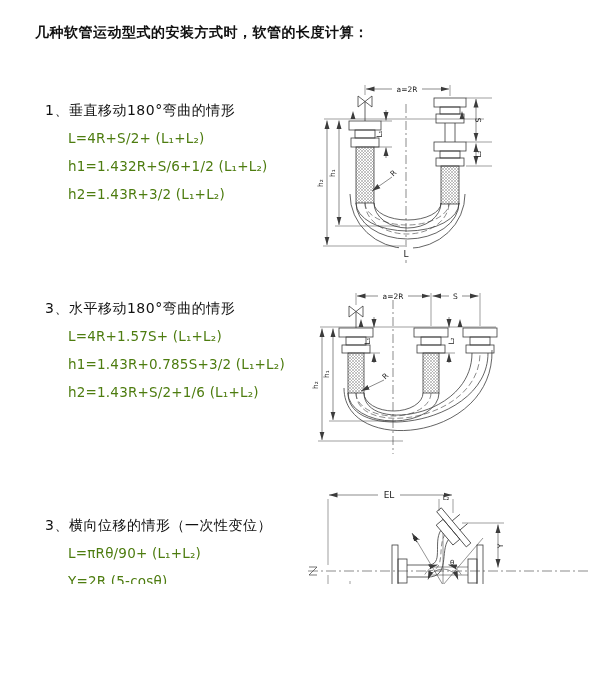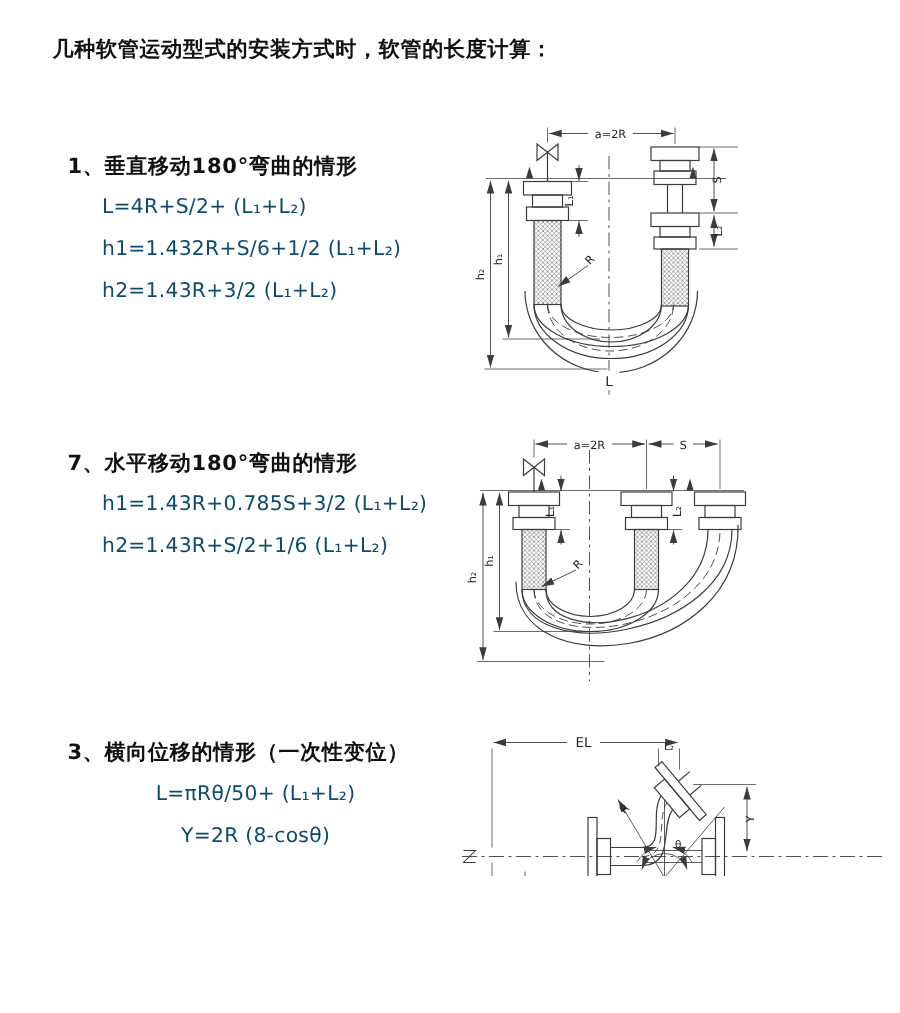--- a/index.html
+++ b/index.html
@@ -1,22 +1,22 @@
 <!DOCTYPE html>
 <html><head>
 <meta charset="utf-8">
 <style>
   html,body{margin:0;padding:0;background:#fff;}
   .page{position:relative;width:600px;height:584px;background:#ffffff;overflow:hidden;
         font-family:"DejaVu Sans","Liberation Sans",sans-serif;color:#111;}
   .title{position:absolute;left:35px;top:24px;font-size:14px;font-weight:bold;letter-spacing:.5px;}
   .sec{position:absolute;left:45px;}
-  .sec h2{margin:0 0 10px 0;font-size:14px;font-weight:bold;letter-spacing:.5px;}
-  .sec p{margin:0 0 12px 23px;font-size:13.5px;line-height:16px;color:#0c4a6e;letter-spacing:.2px;}
-  #sec1{top:102px;} #sec2{top:300px;} #sec3{top:493px;text-align:center;}
+  .sec h2{margin:0 0 10px 0;font-size:14px;font-weight:normal;letter-spacing:.5px;}
+  .sec p{margin:0 0 12px 23px;font-size:13.5px;line-height:16px;color:#4d7c0f;letter-spacing:.2px;}
+  #sec1{top:102px;} #sec2{top:300px;} #sec3{top:517px;}
   .dg{position:absolute;}
   #dg1{left:308px;top:76px;} #dg2{left:308px;top:286px;} #dg3{left:298px;top:483px;}
   svg{display:block;}
   svg text{font-family:"DejaVu Sans","Liberation Sans",sans-serif;font-size:7.5px;fill:#222;stroke:none;}
   svg text.big{font-size:9px;}
   svg text.sm{font-size:7px;}
 </style>
 </head>
 <body>
 
@@ -25,29 +25,30 @@
   <div class="title">几种软管运动型式的安装方式时，软管的长度计算：</div>
 
   <div class="sec" id="sec1">
     <h2>1、垂直移动180°弯曲的情形</h2>
     <p>L=4R+S/2+ (L₁+L₂)</p>
     <p>h1=1.432R+S/6+1/2 (L₁+L₂)</p>
     <p>h2=1.43R+3/2 (L₁+L₂)</p>
   </div>
 
   <div class="sec" id="sec2">
-    <h2>7、水平移动180°弯曲的情形</h2>
+    <h2>3、水平移动180°弯曲的情形</h2>
+    <p>L=4R+1.57S+ (L₁+L₂)</p>
     <p>h1=1.43R+0.785S+3/2 (L₁+L₂)</p>
     <p>h2=1.43R+S/2+1/6 (L₁+L₂)</p>
   </div>
 
   <div class="sec" id="sec3">
     <h2>3、横向位移的情形（一次性变位）</h2>
-    <p>L=πRθ/50+ (L₁+L₂)</p>
-    <p>Y=2R (8-cosθ)</p>
+    <p>L=πRθ/90+ (L₁+L₂)</p>
+    <p>Y=2R (5-cosθ)</p>
   </div>
 
   <div class="dg" id="dg1">
   <svg width="292" height="190" viewBox="0 0 292 190">
     <defs>
       <marker id="m1" markerUnits="userSpaceOnUse" markerWidth="10" markerHeight="8" refX="8.5" refY="4" orient="auto">
         <path d="M0,1.5 L8.5,4 L0,6.5 Z" fill="#3c3c3c"></path>
       </marker>
       <pattern id="br1" width="3" height="3" patternUnits="userSpaceOnUse">
         <path d="M0,0 L3,3 M3,0 L0,3" stroke="#8a8a8a" stroke-width="0.5"></path>

